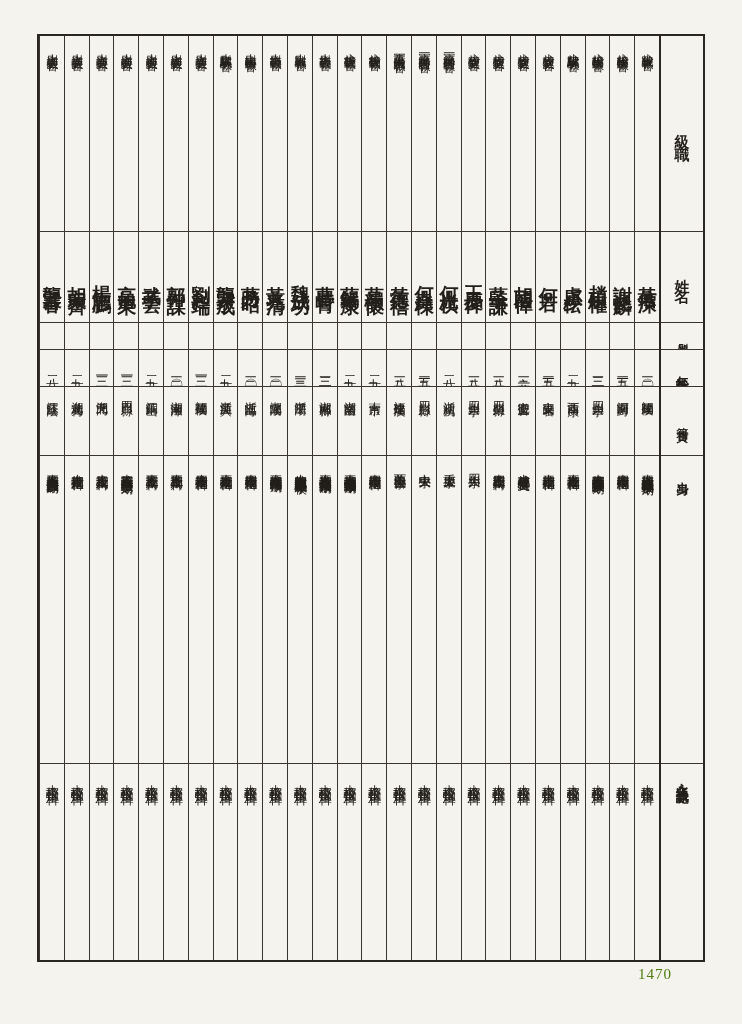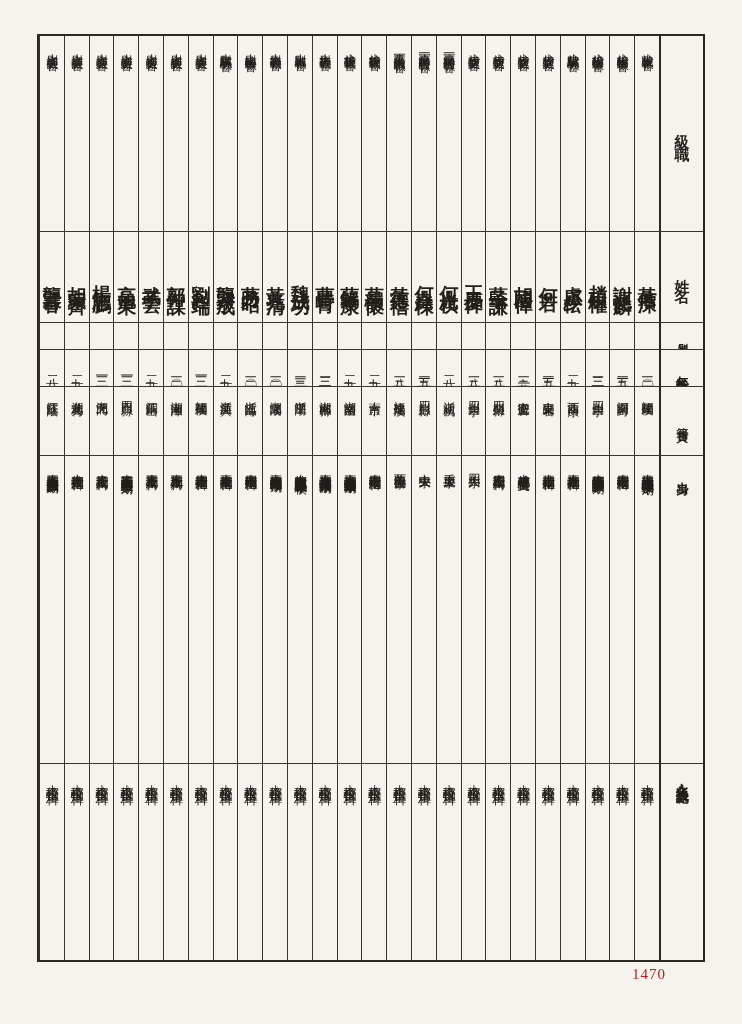--- a/index.html
+++ b/index.html
@@ -61,24 +61,24 @@
   .h-alias  { font-size: 10px; letter-spacing: 1px; }
   .h-age    { font-size: 12px; letter-spacing: 3px; }
   .h-native { font-size: 12px; letter-spacing: 3px; }
   .header-col .row-origin { align-items: flex-start; padding-top: 16px; }
   .h-origin { font-size: 15px; letter-spacing: 170px; }
   .header-col .row-addr { align-items: flex-start; padding-top: 8px; }
   .h-addr { font-size: 13.5px; letter-spacing: 24px; }
   .page-number {
     position: absolute;
     top: 966px;
-    right: 76px;
+    right: 70px;
     font-size: 15px;
     letter-spacing: 1px;
-    color: #b91c1c;
+    color: #4d7c0f;
   }
 </style>
 </head>
 <body>
 
 <div class="page">
   <div class="scan-table">
     <div class="col header-col">
       <div class="cell row-rank">
         <span class="vtext h-rank">級職</span>

